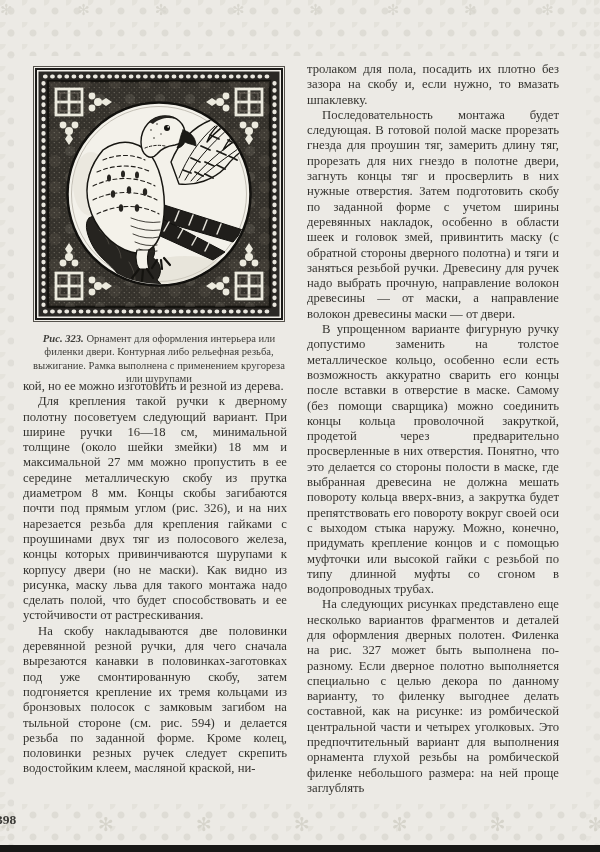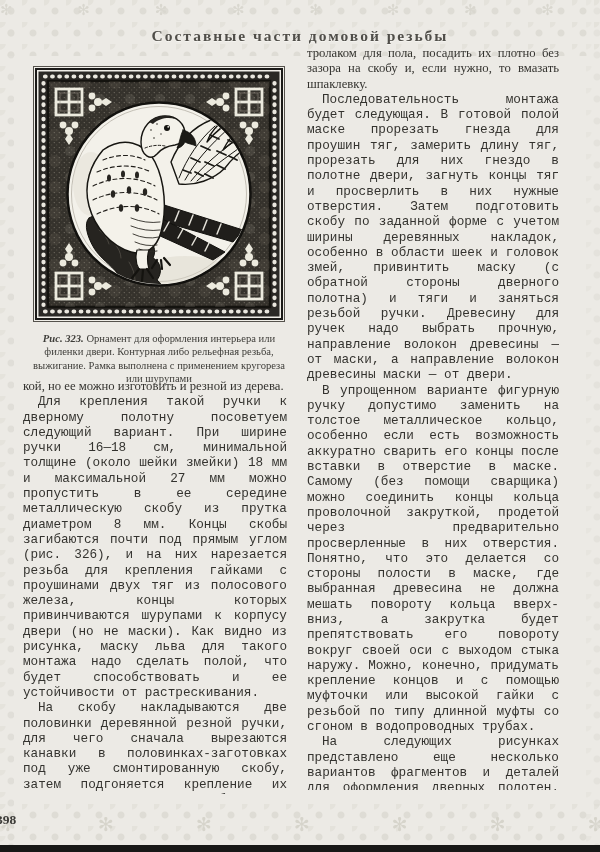--- a/index.html
+++ b/index.html
@@ -46,41 +46,40 @@
   .figure svg{display:block;}
   .caption{
     position:absolute;left:30px;top:332px;width:258px;
     text-align:center;
     font-size:10.6px;line-height:13.4px;color:#3e3d39;
   }
   .caption .cap-label{font-style:italic;font-weight:bold;}
   
   .col{position:absolute;font-size:12.7px;line-height:15.3px;text-align:justify;overflow:hidden;}
   .col p{margin:0;}
-  .col p.indent{text-indent:15px;font-family:Liberation Mono, monospace;}
+  .col p.indent{text-indent:15px;}
   .col-left{left:23px;top:379px;width:264px;height:415px;}
-  .col-right{left:307px;top:46px;width:252px;height:744px;}
+  .col-right{left:307px;top:62px;width:252px;height:744px;}
   
   .page-number{
     position:absolute;left:-4px;top:812px;
     font-size:13.5px;font-weight:bold;color:#3c3b38;
   }
 </style>
 </head>
 <body>
 
 <div class="page">
 
   <div class="lace lace-top"></div>
   <div class="lace lace-bottom"></div>
   <div class="lace lace-left"></div>
   <div class="lace lace-right"></div>
   <div class="bottom-bar"></div>
 
-  <div class="header-title">Составные части домовой резьбы</div>
 
   <figure class="figure" style="margin:0;">
     <svg viewBox="0 0 252 256" width="252" height="256">
       <defs>
         <pattern id="stip" width="5" height="5" patternUnits="userSpaceOnUse">
           <rect width="5" height="5" fill="#35322c"></rect>
           <circle cx="1.3" cy="1.6" r="0.7" fill="#6e695f"></circle>
           <circle cx="3.7" cy="3.9" r="0.55" fill="#575247"></circle>
         </pattern>
         <pattern id="blotch" width="30" height="26" patternUnits="userSpaceOnUse">

